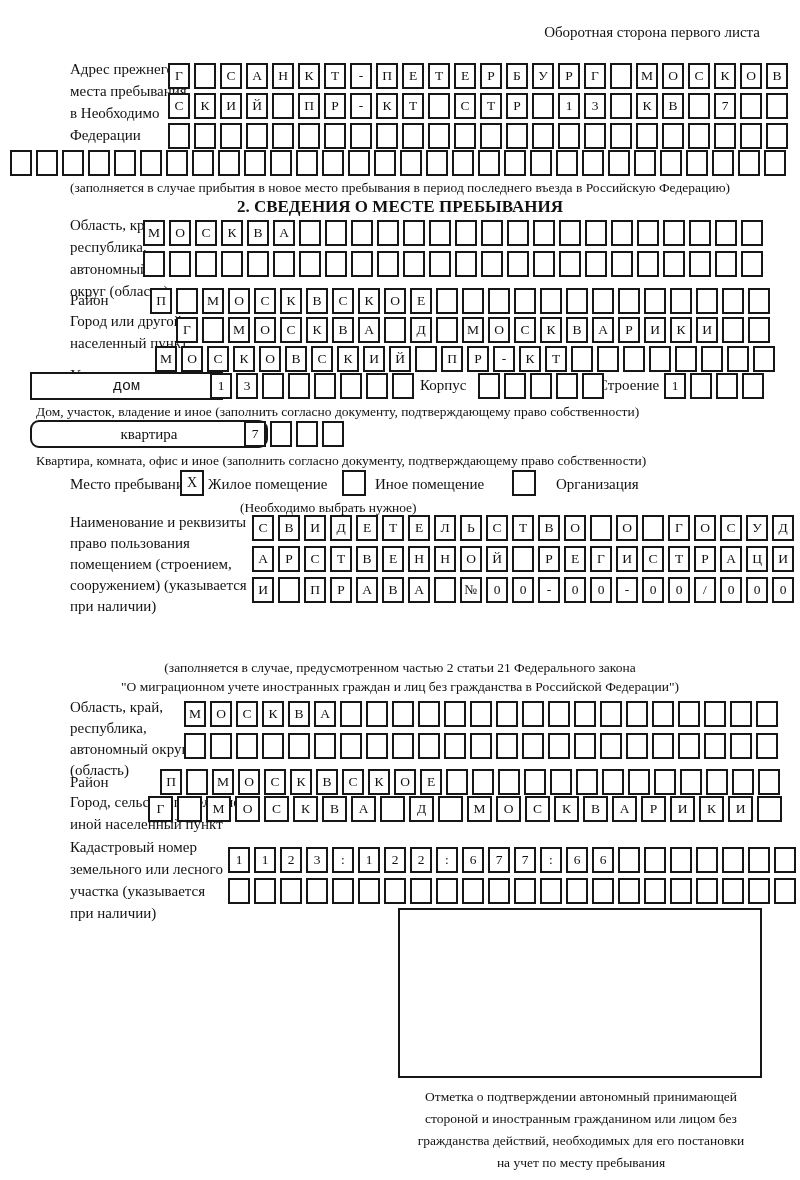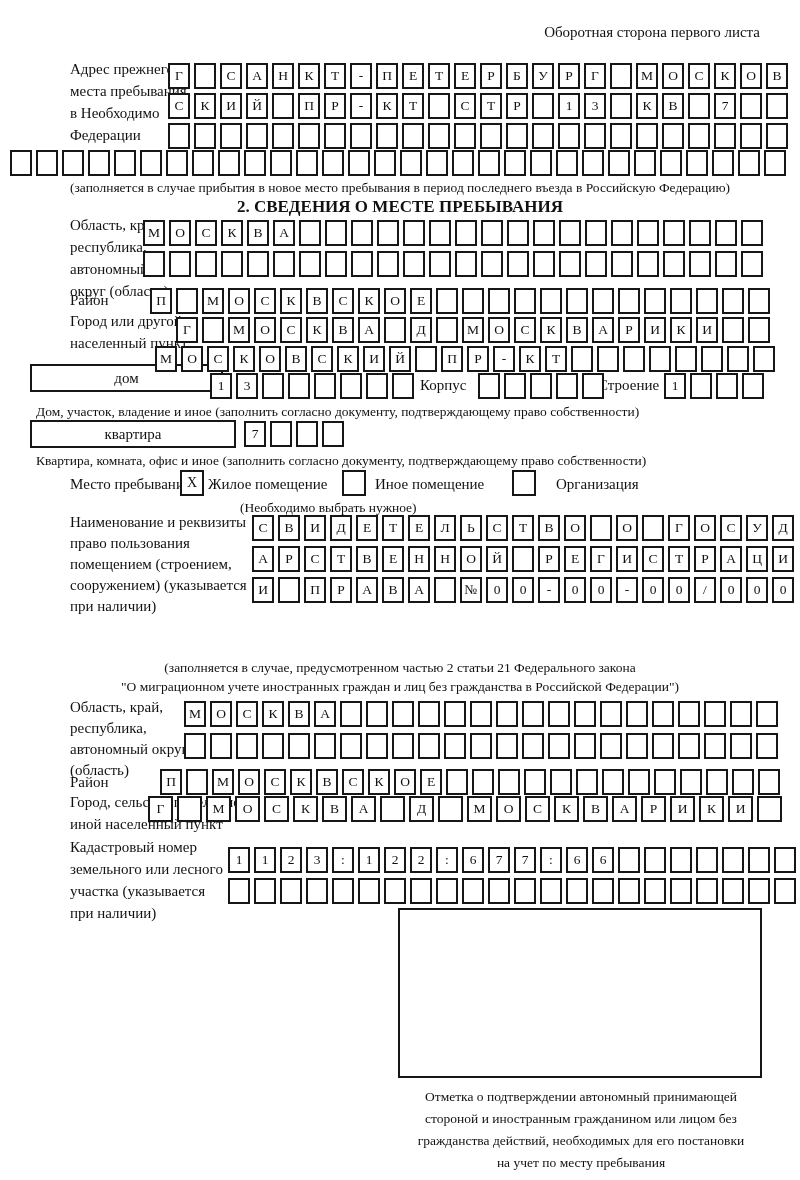--- a/index.html
+++ b/index.html
@@ -51,27 +51,27 @@
 
   <div class="t" style="top:292px;left:70px;">Район</div>
 
   <div class="t lines" style="top:310px;left:70px;">
       <div>Город или другой</div>
       <div>населенный пункт</div>
     </div>
 
   <div class="t" style="top:367px;left:70px;text-align:center;">Улица</div>
 
-  <div class="namedbox" style="left:30px;top:364px;width:193px;height:28px;">дом</div>
+  <div class="namedbox" style="left:30px;top:372px;width:193px;height:28px;font-family:Liberation Mono, monospace;">дом</div>
   <div class="t" style="top:377px;left:420px;">Корпус</div>
   <div class="t" style="top:377px;left:598px;">Строение</div>
 
   <div class="t note" style="top:404px;left:36px;">Дом, участок, владение и иное (заполнить согласно документу, подтверждающему право собственности)</div>
 
-  <div class="namedbox" style="left:30px;top:420px;width:206px;height:28px;">квартира</div>
+  <div class="namedbox" style="left:30px;top:420px;width:238px;height:28px;border-radius:9px;">квартира</div>
 
   <div class="t note" style="top:453px;left:36px;">Квартира, комната, офис и иное (заполнить согласно документу, подтверждающему право собственности)</div>
 
   <div class="t" style="top:476px;left:70px;">Место пребывания:</div>
   <div class="cbox" style="left:180px;top:470px;">X</div>
   <div class="t" style="top:476px;left:208px;">Жилое помещение</div>
   <div class="cbox" style="left:342px;top:470px;"></div>
   <div class="t" style="top:476px;left:375px;">Иное помещение</div>
   <div class="cbox" style="left:512px;top:470px;"></div>
   <div class="t" style="top:476px;left:556px;">Организация</div>

